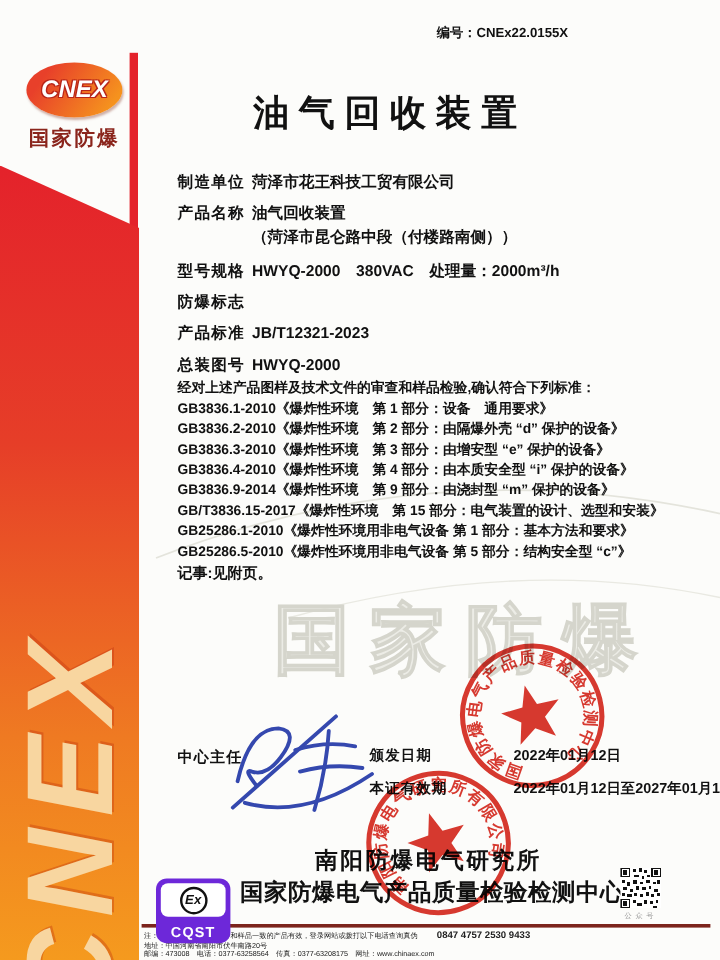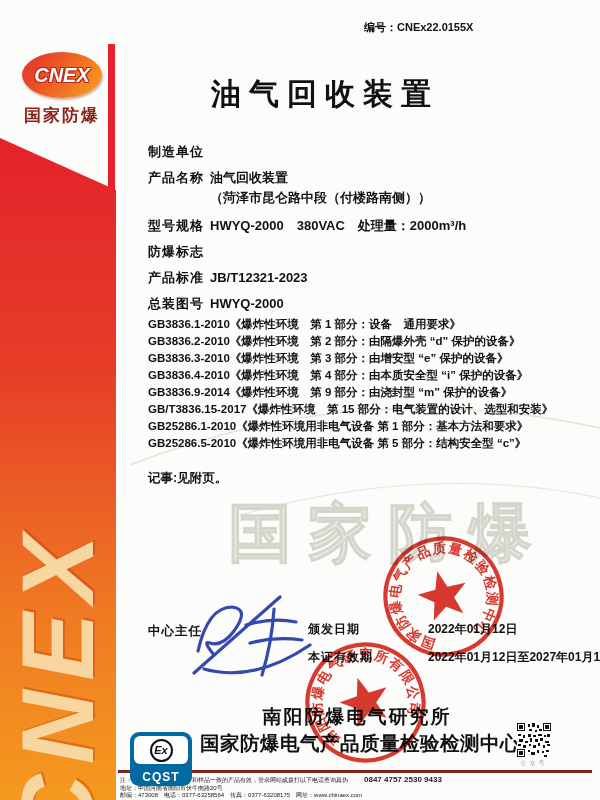--- a/index.html
+++ b/index.html
@@ -80,21 +80,21 @@
     mix-blend-mode: multiply; opacity:.92; }
   .stamp1 { left:381px; top:534px; transform:rotate(-14deg); }
   .stamp2 { left:303px; top:640px; transform:rotate(-18deg); }
   .stamp text { font-size:13.5px; font-weight:bold; letter-spacing:1.5px; fill:#d6281e; }
   
   .org1 { position:absolute; left:115px; top:704px; width:484px; text-align:center;
     font-size:19px; font-weight:bold; letter-spacing:2px; z-index:2; }
   .org2 { position:absolute; left:115px; top:730px; width:490px; text-align:center;
     font-size:19.5px; font-weight:bold; letter-spacing:.5px; z-index:2; }
   .exlogo { position:absolute; left:130px; top:732px; width:62px; height:54px;
-    background:#0369a1; border-radius:9px; z-index:3; }
+    background:#6d28d9; border-radius:9px; z-index:3; }
   .exlogo .panel { position:absolute; left:4px; top:4px; right:4px; height:28px;
     background:#fff; border-radius:6px; display:flex; align-items:center; justify-content:center; }
   .exlogo .excircle { width:23px; height:23px; border:2px solid #111; border-radius:50%;
     display:flex; align-items:center; justify-content:center;
     font-weight:bold; font-style:italic; font-size:11px; color:#111; }
   .exlogo .cqst { position:absolute; bottom:2px; left:0; right:0; text-align:center;
     color:#fff; font-weight:bold; font-size:12px; letter-spacing:1px; }
   .qr { position:absolute; left:517px; top:723px; width:34px; height:34px; z-index:3; }
   .qr-caption { position:absolute; left:512px; top:759px; width:44px; text-align:center;
     font-size:6px; color:#999; letter-spacing:3px; z-index:3; }
@@ -125,20 +125,21 @@
   </div>
   <div class="logo-sub">国家防爆</div>
 </div>
 
 <div class="cert-no"><span>编号：</span><span>CNEx22.0155X</span></div>
 <div class="title">油气回收装置</div>
 
 <div class="fields">
   <div class="frow">
     <span class="lbl">制造单位</span>
+    <span class="val">菏泽市花王科技工贸有限公司</span>
   </div>
   <div class="frow">
     <span class="lbl">产品名称</span>
     <span class="val">油气回收装置</span>
   </div>
   <div class="frow addr">
     <span class="lbl">　</span>
     <span class="val">（菏泽市昆仑路中段（付楼路南侧））</span>
   </div>
   <div class="frow">
@@ -152,20 +153,21 @@
     <span class="lbl">产品标准</span>
     <span class="val">JB/T12321-2023</span>
   </div>
   <div class="frow">
     <span class="lbl">总装图号</span>
     <span class="val">HWYQ-2000</span>
   </div>
 </div>
 
 <div class="standards">
+  <div>经对上述产品图样及技术文件的审查和样品检验,确认符合下列标准：</div>
   <div>GB3836.1-2010《爆炸性环境　第 1 部分：设备　通用要求》</div>
   <div>GB3836.2-2010《爆炸性环境　第 2 部分：由隔爆外壳 “d” 保护的设备》</div>
   <div>GB3836.3-2010《爆炸性环境　第 3 部分：由增安型 “e” 保护的设备》</div>
   <div>GB3836.4-2010《爆炸性环境　第 4 部分：由本质安全型 “i” 保护的设备》</div>
   <div>GB3836.9-2014《爆炸性环境　第 9 部分：由浇封型 “m” 保护的设备》</div>
   <div>GB/T3836.15-2017《爆炸性环境　第 15 部分：电气装置的设计、选型和安装》</div>
   <div>GB25286.1-2010《爆炸性环境用非电气设备 第 1 部分：基本方法和要求》</div>
   <div>GB25286.5-2010《爆炸性环境用非电气设备 第 5 部分：结构安全型 “c”》</div>
 </div>
 

